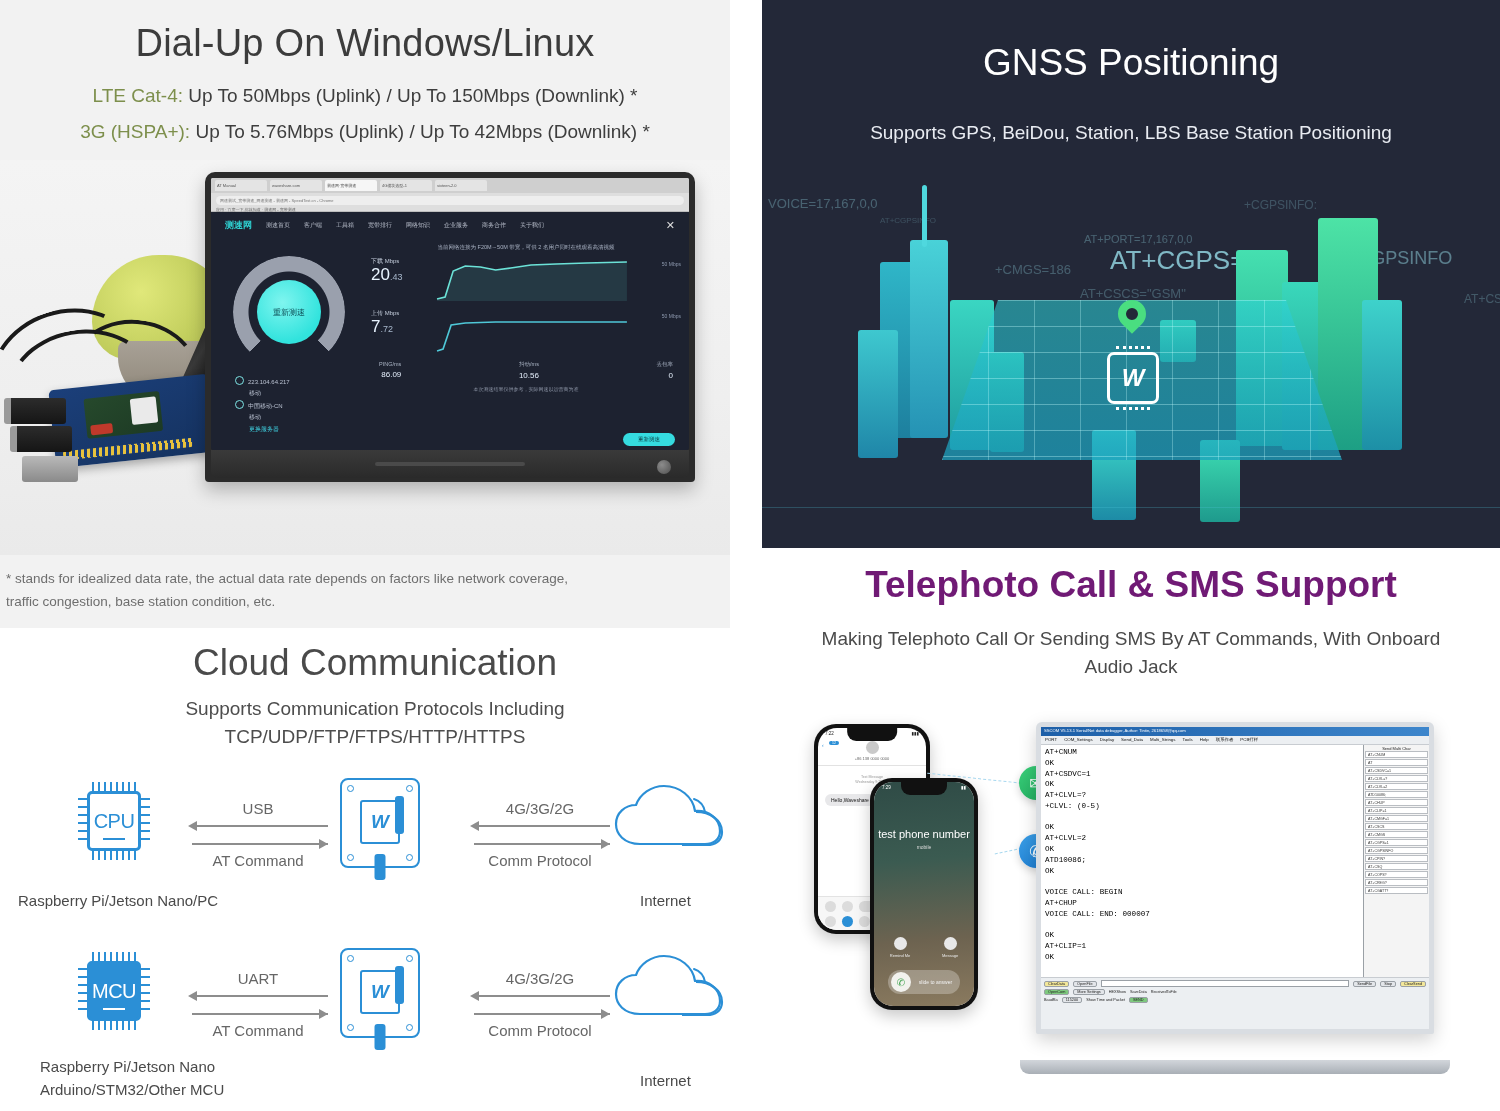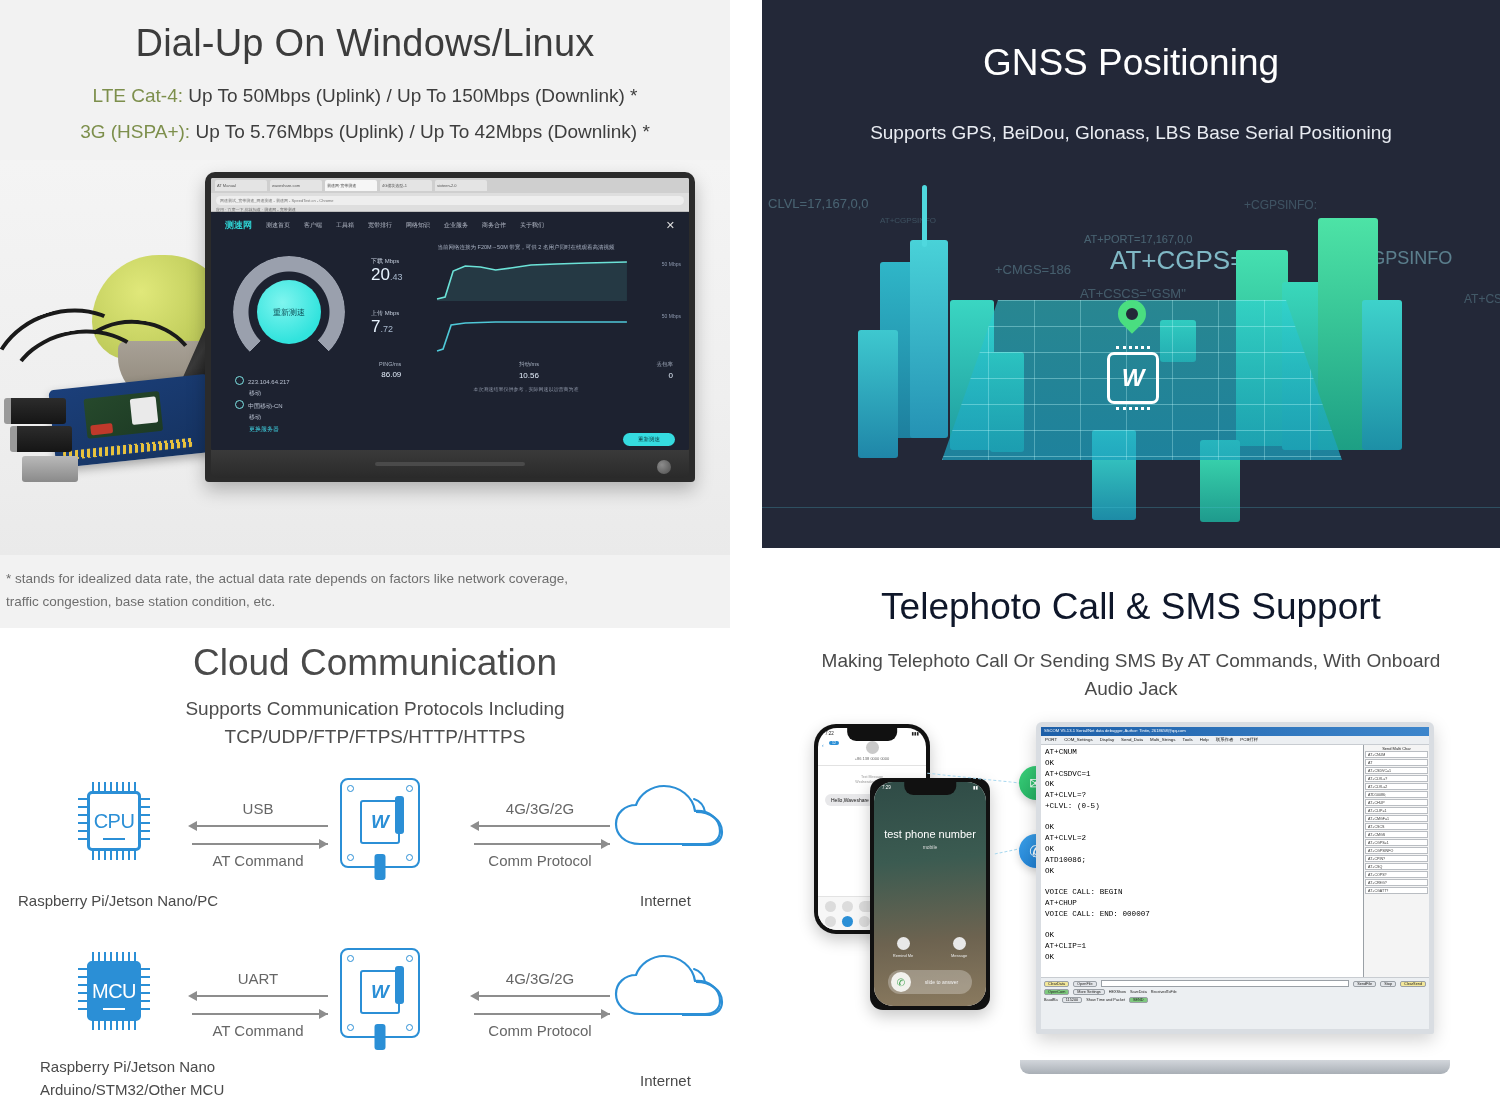--- a/index.html
+++ b/index.html
@@ -315,37 +315,37 @@
   }
   .flow-cap.left1 { left: 18px; top: 116px; }
   .flow-cap.left2 { left: 40px; top: 112px; }
   .flow-cap.right { left: 640px; top: 116px; }
   .flow-cap.right2 { left: 640px; top: 126px; }
 
   
   .panel-tel {
     position:absolute; left: 762px; top: 548px; width: 738px; height: 563px; background:#fff;
   }
-  .tel-title { text-align:center; font-size: 37px; color:#0f172a; padding-top: 38px; font-weight: 400; }
+  .tel-title { text-align:center; font-size: 37px; color:#701a75; padding-top: 16px; font-weight: 700; }
   .tel-sub { text-align:center; font-size: 19px; color:#4a4a4a; padding-top: 22px; }
   .tel-sub2 { text-align:center; font-size: 19px; color:#4a4a4a; padding-top: 6px; }
 
   .tel-art { position:absolute; left: 0; top: 168px; width: 738px; height: 395px; }
 
   .phone {
     position:absolute; background:#111; border-radius: 22px; padding: 4px;
     box-shadow: 0 6px 16px rgba(0,0,0,.22);
   }
   .phone .inner { width:100%; height:100%; border-radius: 19px; overflow:hidden; position:relative; background:#fff; }
   .phone .notch {
     position:absolute; left:50%; transform:translateX(-50%); top:0;
     width: 46%; height: 13px; background:#111; border-radius: 0 0 9px 9px; z-index:4;
   }
   .phone-sms { left: 52px; top: 8px; width: 116px; height: 210px; }
-  .phone-call { left: 108px; top: 62px; width: 120px; height: 232px; border-radius: 13px; }
+  .phone-call { left: 108px; top: 62px; width: 108px; height: 232px; }
 
   .sms-status { display:flex; justify-content:space-between; font-size:4.5px; color:#222; padding: 3px 7px 0; }
   .sms-head {
     height: 30px; border-bottom: 1px solid #e2e2e2; display:flex; flex-direction:column;
     align-items:center; justify-content:center; gap: 2px; position:relative;
   }
   .sms-head .avatar { width: 13px; height: 13px; border-radius:50%; background:#c9c9c9; }
   .sms-head .nm { font-size: 4px; color:#666; }
   .sms-head .back { position:absolute; left: 4px; top: 6px; font-size: 5px; color:#2b8fd6; }
   .sms-head .badge { position:absolute; left: 11px; top: 5px; background:#2b8fd6; color:#fff;
@@ -583,23 +583,23 @@
     </div>
 
     <div class="dialup-foot">
       <div>* stands for idealized data rate, the actual data rate depends on factors like network coverage,</div>
       <div>traffic congestion, base station condition, etc.</div>
     </div>
   </section>
 
   <section class="panel-gnss">
     <h1 class="gnss-title">GNSS Positioning</h1>
-    <p class="gnss-sub">Supports GPS, BeiDou, Glonass, LBS Base Serial Positioning</p>
-
-    <div class="atwm" style="left:6px;  top:196px; font-size:13px; opacity:.30;">CLVL=17,167,0,0</div>
+    <p class="gnss-sub">Supports GPS, BeiDou, Station, LBS Base Station Positioning</p>
+
+    <div class="atwm" style="left:6px;  top:196px; font-size:13px; opacity:.30;">VOICE=17,167,0,0</div>
     <div class="atwm" style="left:482px; top:198px; font-size:12px; opacity:.22;">+CGPSINFO:</div>
     <div class="atwm" style="left:322px; top:233px; font-size:11px; opacity:.30;">AT+PORT=17,167,0,0</div>
     <div class="atwm" style="left:348px; top:245px; font-size:26px; opacity:.75;">AT+CGPS=1</div>
     <div class="atwm" style="left:564px; top:248px; font-size:18px; opacity:.45;">AT+CGPSINFO</div>
     <div class="atwm" style="left:233px; top:262px; font-size:13px; opacity:.28;">+CMGS=186</div>
     <div class="atwm" style="left:318px; top:286px; font-size:13px; opacity:.26;">AT+CSCS="GSM"</div>
     <div class="atwm" style="left:702px; top:292px; font-size:12px; opacity:.25;">AT+CSI</div>
     <div class="atwm" style="left:118px; top:216px; font-size:8px; opacity:.20;">AT+CGPSINFO</div>
 
     <div class="bldg" style="left:118px; top:262px; width:56px; height:176px; background:linear-gradient(180deg,#2fb6c8,#1d7f9e);"></div>

